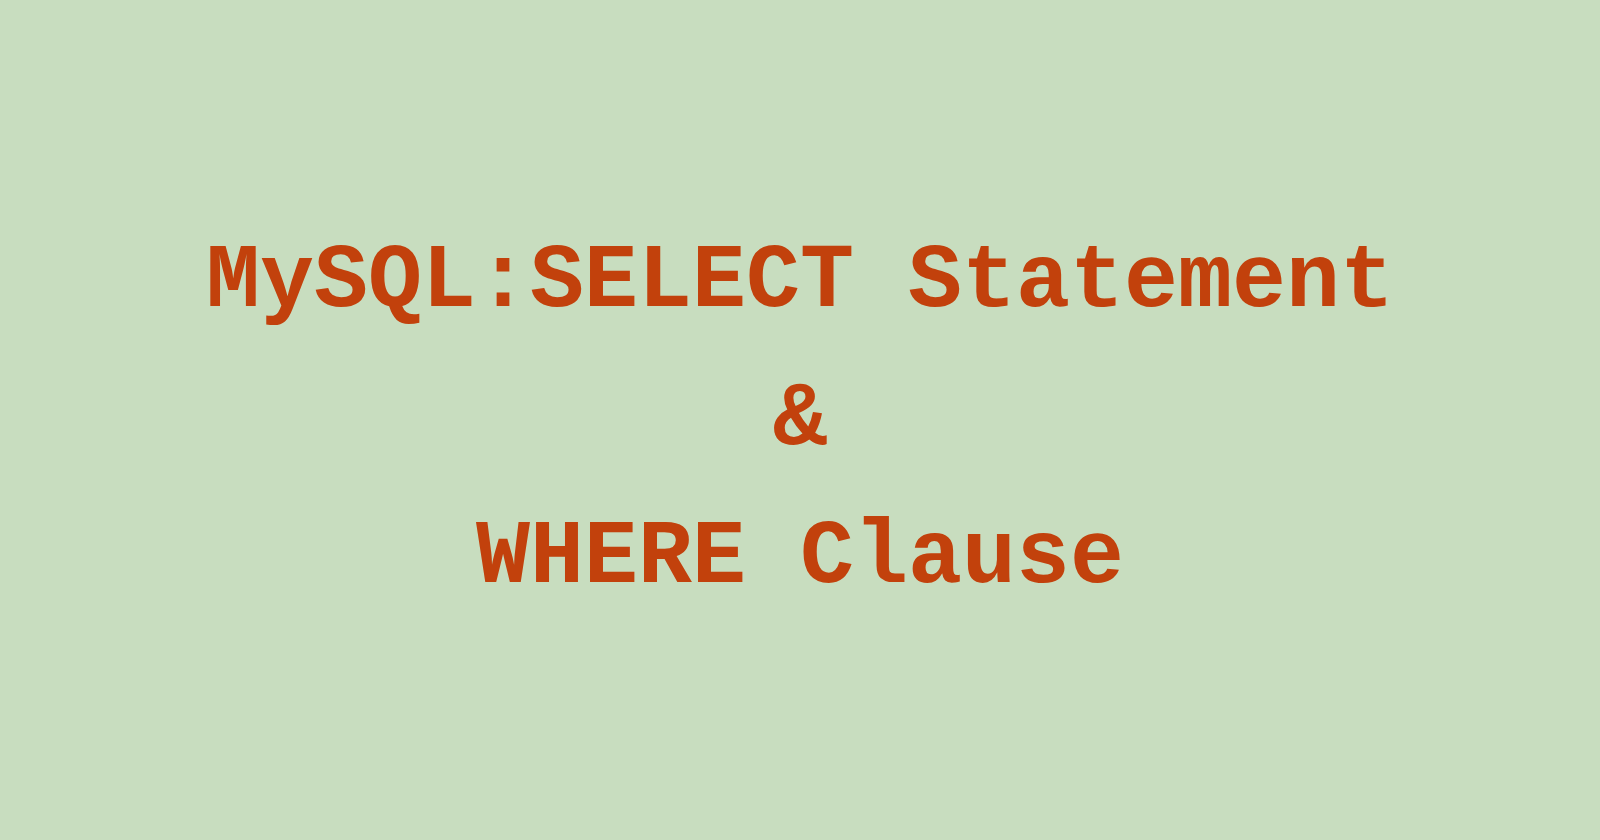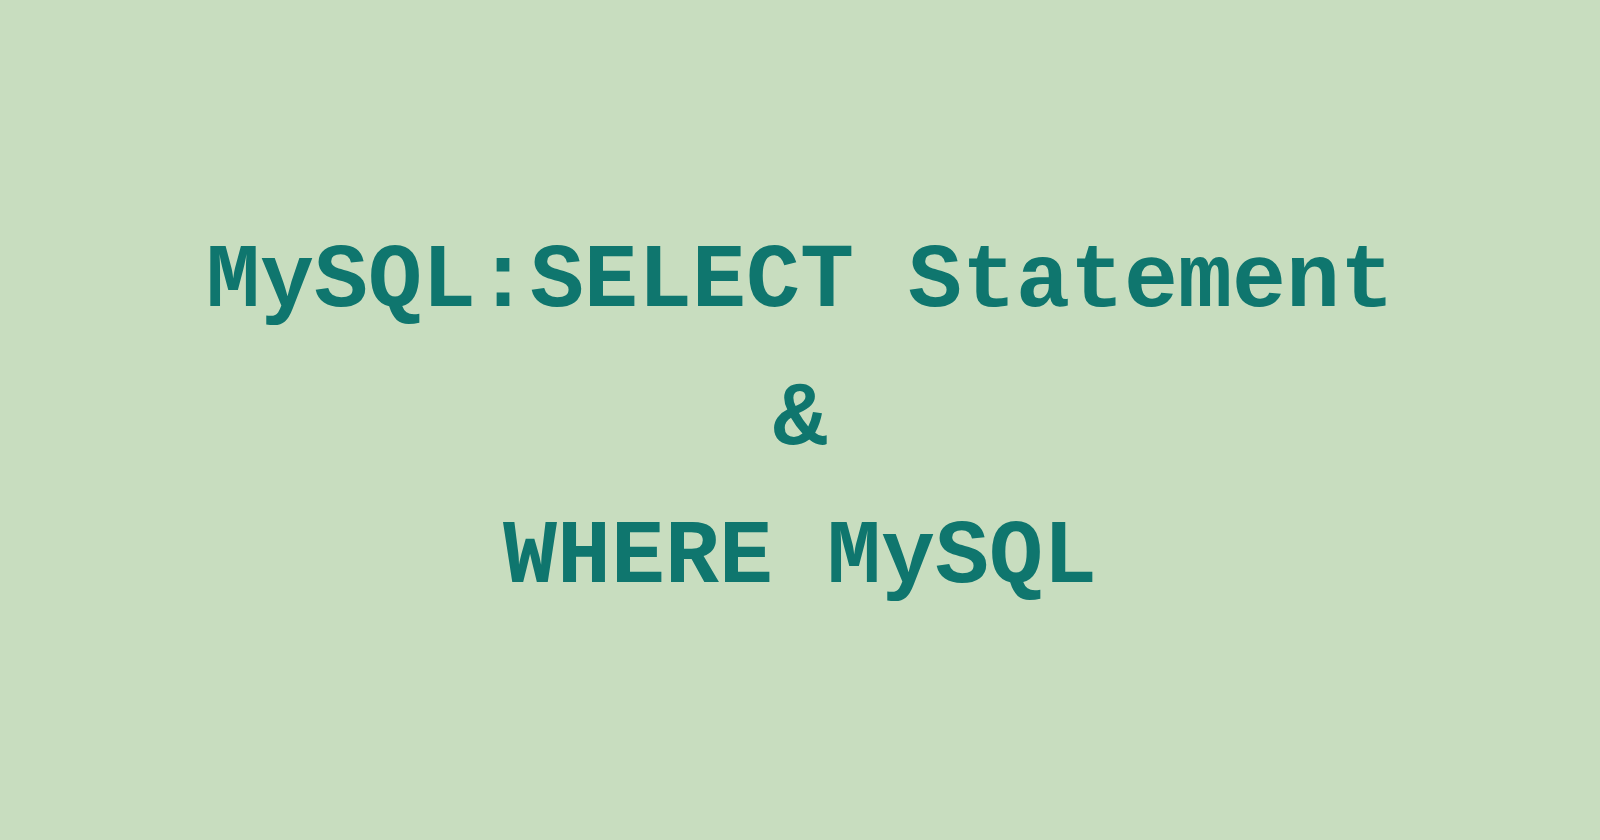--- a/index.html
+++ b/index.html
@@ -12,21 +12,21 @@
       height: 840px;
       background-color: #c8ddbf;
       display: flex;
       flex-direction: column;
       justify-content: center;
       align-items: center;
       font-family: 'Courier New', Courier, monospace;
     }
     .title-container {
       text-align: center;
-      color: #0f766e;
+      color: #c2410c;
       font-weight: bold;
     }
     .line1 {
       font-size: 90px;
       line-height: 1.2;
       margin-bottom: 30px;
     }
     .line2 {
       font-size: 90px;
       line-height: 1.2;
@@ -36,14 +36,14 @@
       font-size: 90px;
       line-height: 1.2;
     }
   </style>
 </head>
 <body>
 
 <div class="title-container">
   <div class="line1">MySQL:SELECT Statement</div>
   <div class="line2">&amp;</div>
-  <div class="line3">WHERE MySQL</div>
+  <div class="line3">WHERE Clause</div>
 </div>
 
 </body></html>

